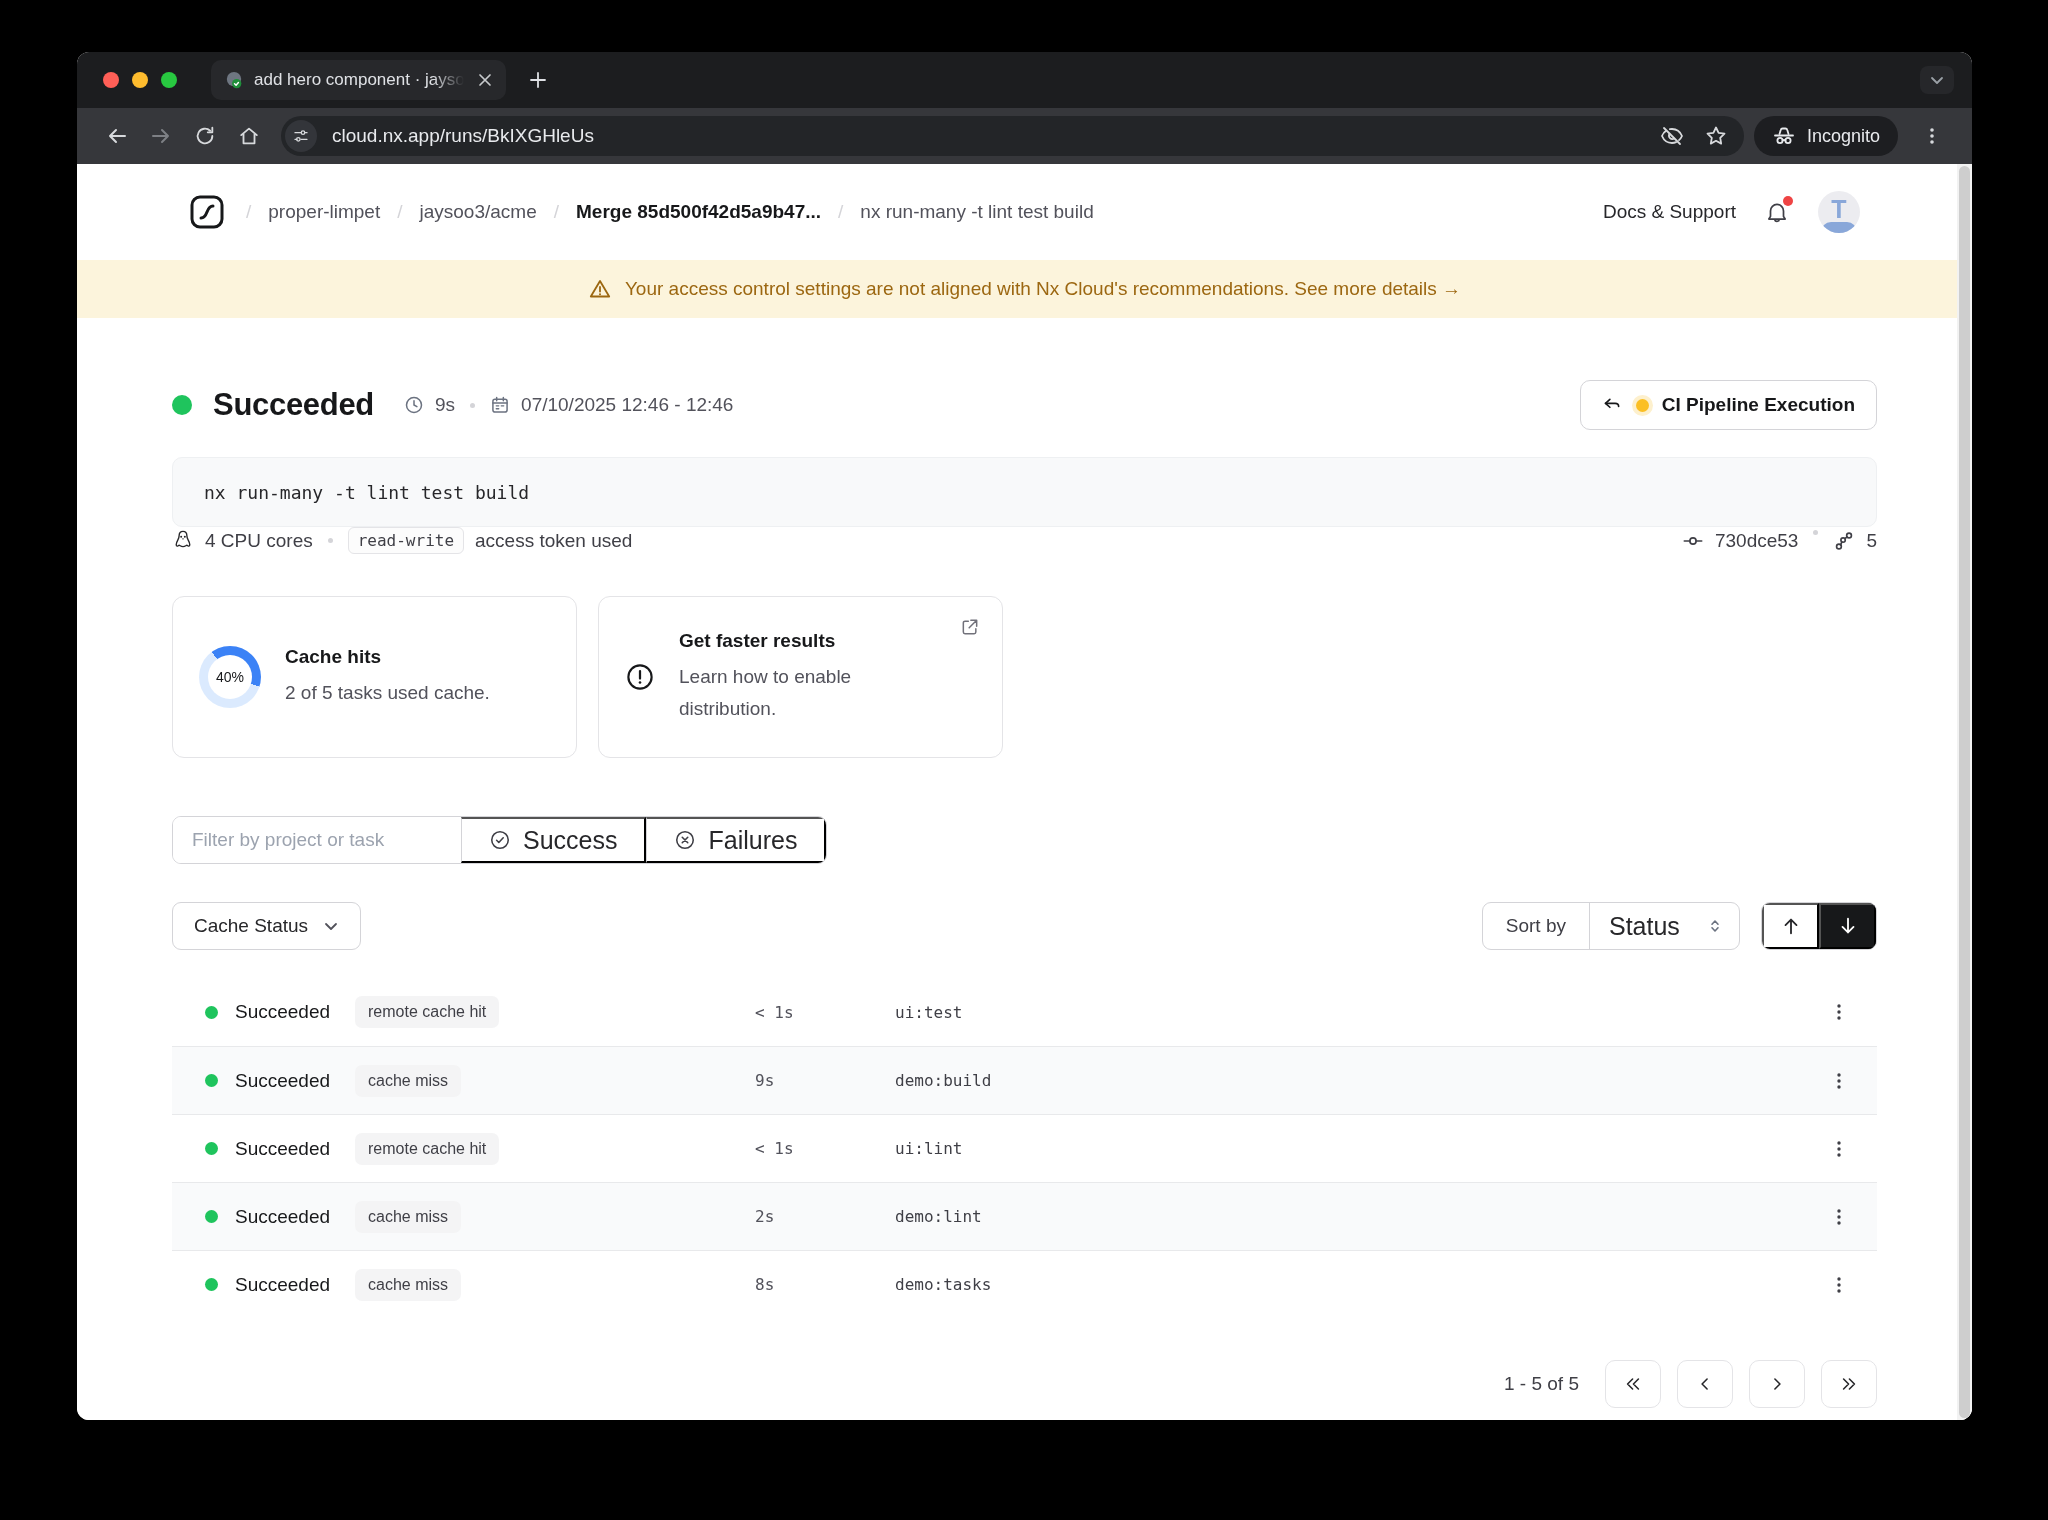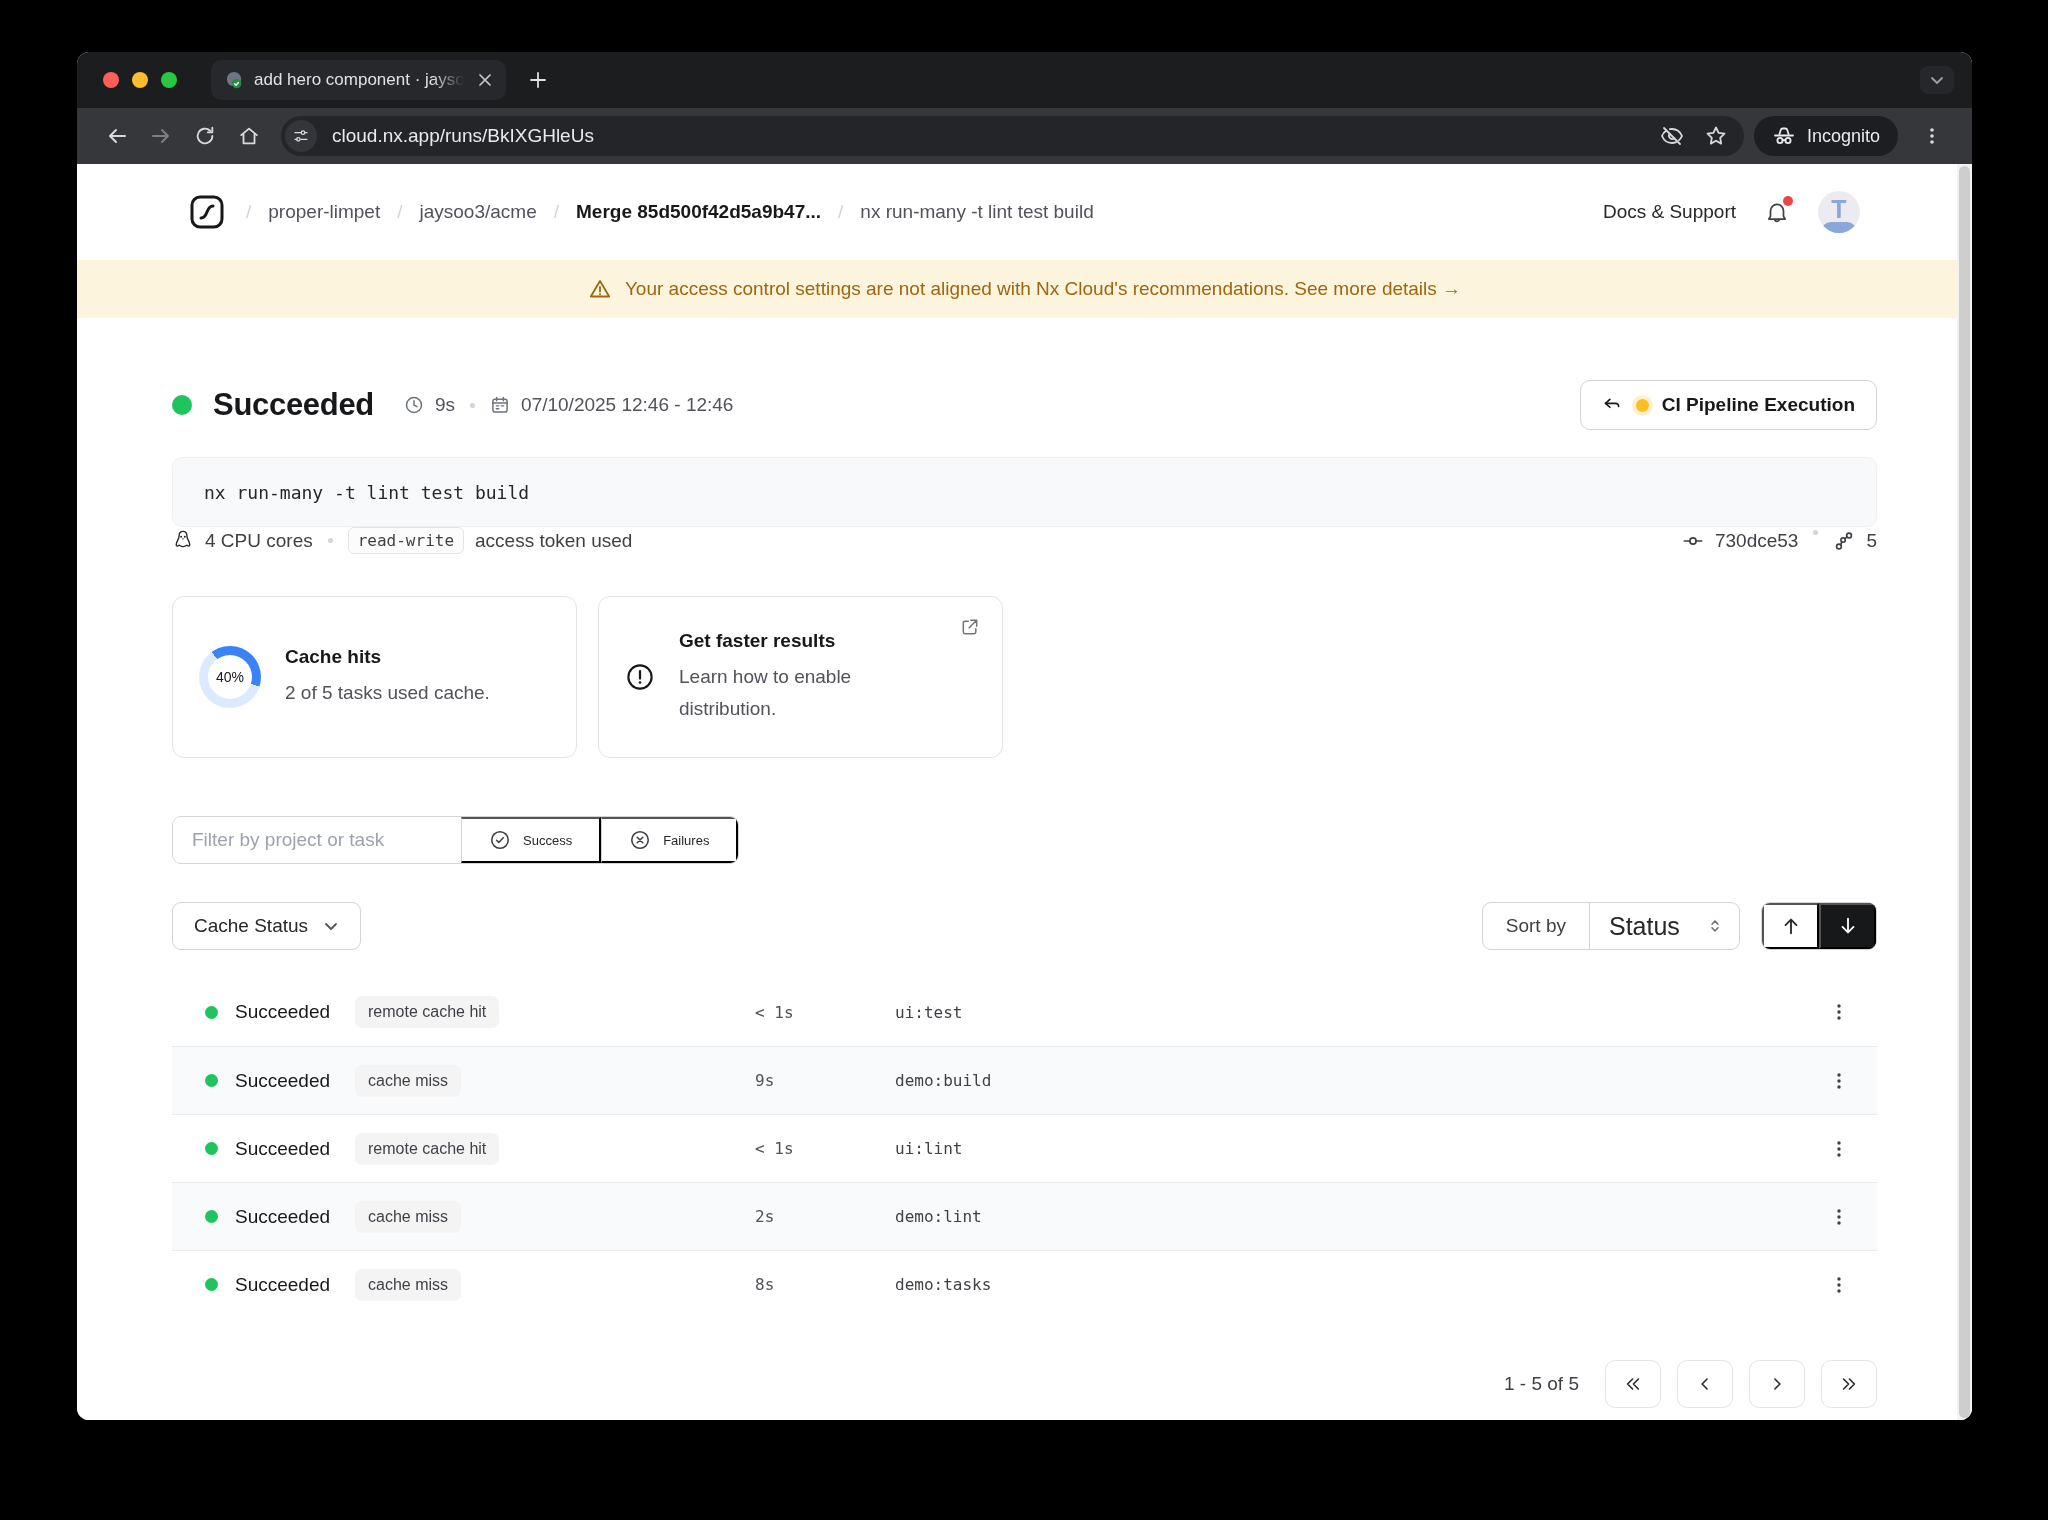--- a/index.html
+++ b/index.html
@@ -78,21 +78,21 @@
   .donut .hole { width:44px; height:44px; border-radius:50%; background:#fff; display:grid; place-items:center; font-size:14px; color:#17181a; }
   .card h3 { font-size:19px; font-weight:600; color:#17181a; margin-bottom:9px; }
   .card .sub { font-size:19px; color:#52525b; line-height:1.65; }
   .ext-icon { position:absolute; top:20px; right:22px; color:#71717a; }
   .info-badge { color:#17181a; flex:none; }
 
   .filter-row { margin-top:58px; display:flex; }
   .filter-group { display:flex; border:1px solid #d4d4d8; border-radius:9px; height:48px; background:#fff; overflow:hidden; }
   .filter-input { width:288px; border:none; outline:none; padding:0 19px; font-size:19px; color:#27272a; font-family:"Liberation Sans", sans-serif; }
   .filter-input::placeholder { color:#9ca3af; }
-  .segbtn { display:flex; align-items:center; gap:12px; padding:0 27px; border-left:1px solid #d4d4d8; font-size:13px; color:#27272a; background:#fff; }
+  .segbtn { display:flex; align-items:center; gap:12px; padding:0 27px; border-left:1px solid #d4d4d8; font-size:25px; color:#27272a; background:#fff; }
   .segbtn .ic { color:#3f3f46; }
 
   .sort-row { margin-top:38px; display:flex; align-items:center; }
   .cache-status-btn { display:flex; align-items:center; gap:15px; border:1px solid #d4d4d8; border-radius:9px; height:48px;
                       padding:0 21px; font-size:19px; color:#27272a; background:#fff; }
   .sort-right { margin-left:auto; display:flex; gap:21px; }
   .sort-group { display:flex; border:1px solid #d4d4d8; border-radius:9px; height:48px; overflow:hidden; background:#fff; }
   .sort-label { display:flex; align-items:center; padding:0 23px; font-size:19px; color:#3f3f46; }
   .sort-select { display:flex; align-items:center; justify-content:space-between; width:150px; padding:0 16px 0 19px; border-left:1px solid #d4d4d8; font-size:25px; color:#27272a; }
   .dir-group { display:flex; border:1px solid #d4d4d8; border-radius:9px; height:48px; overflow:hidden; }

